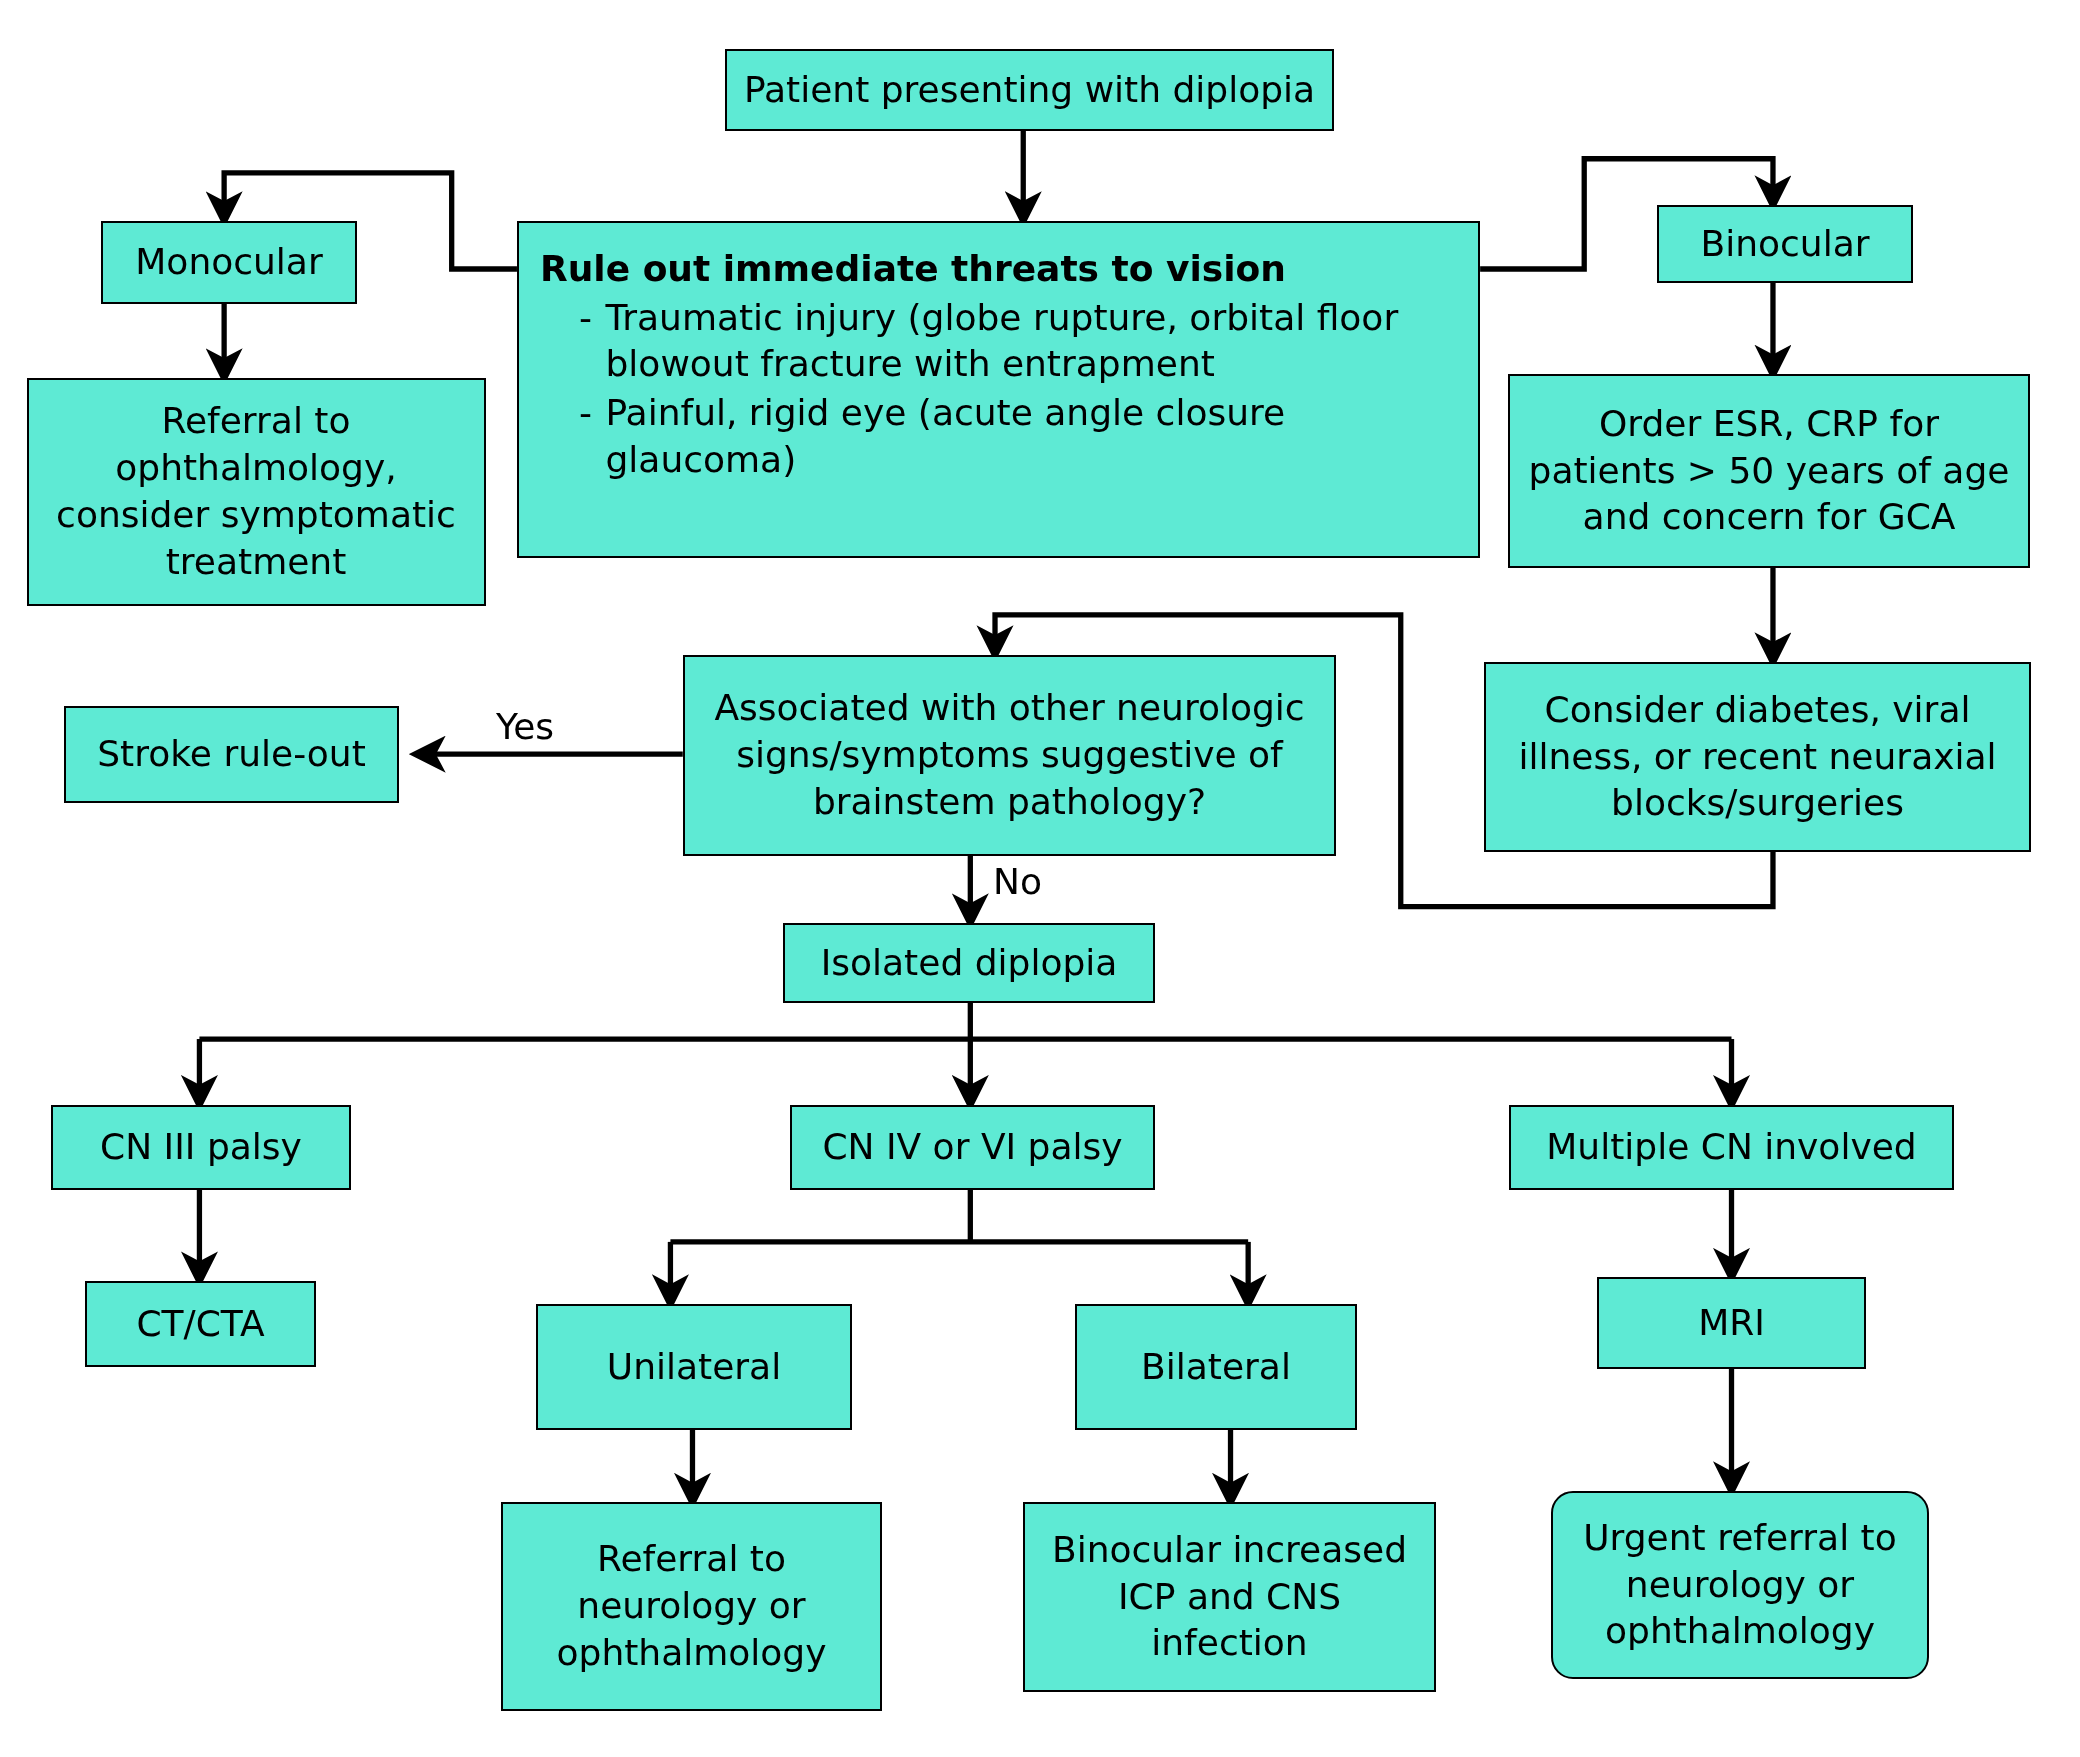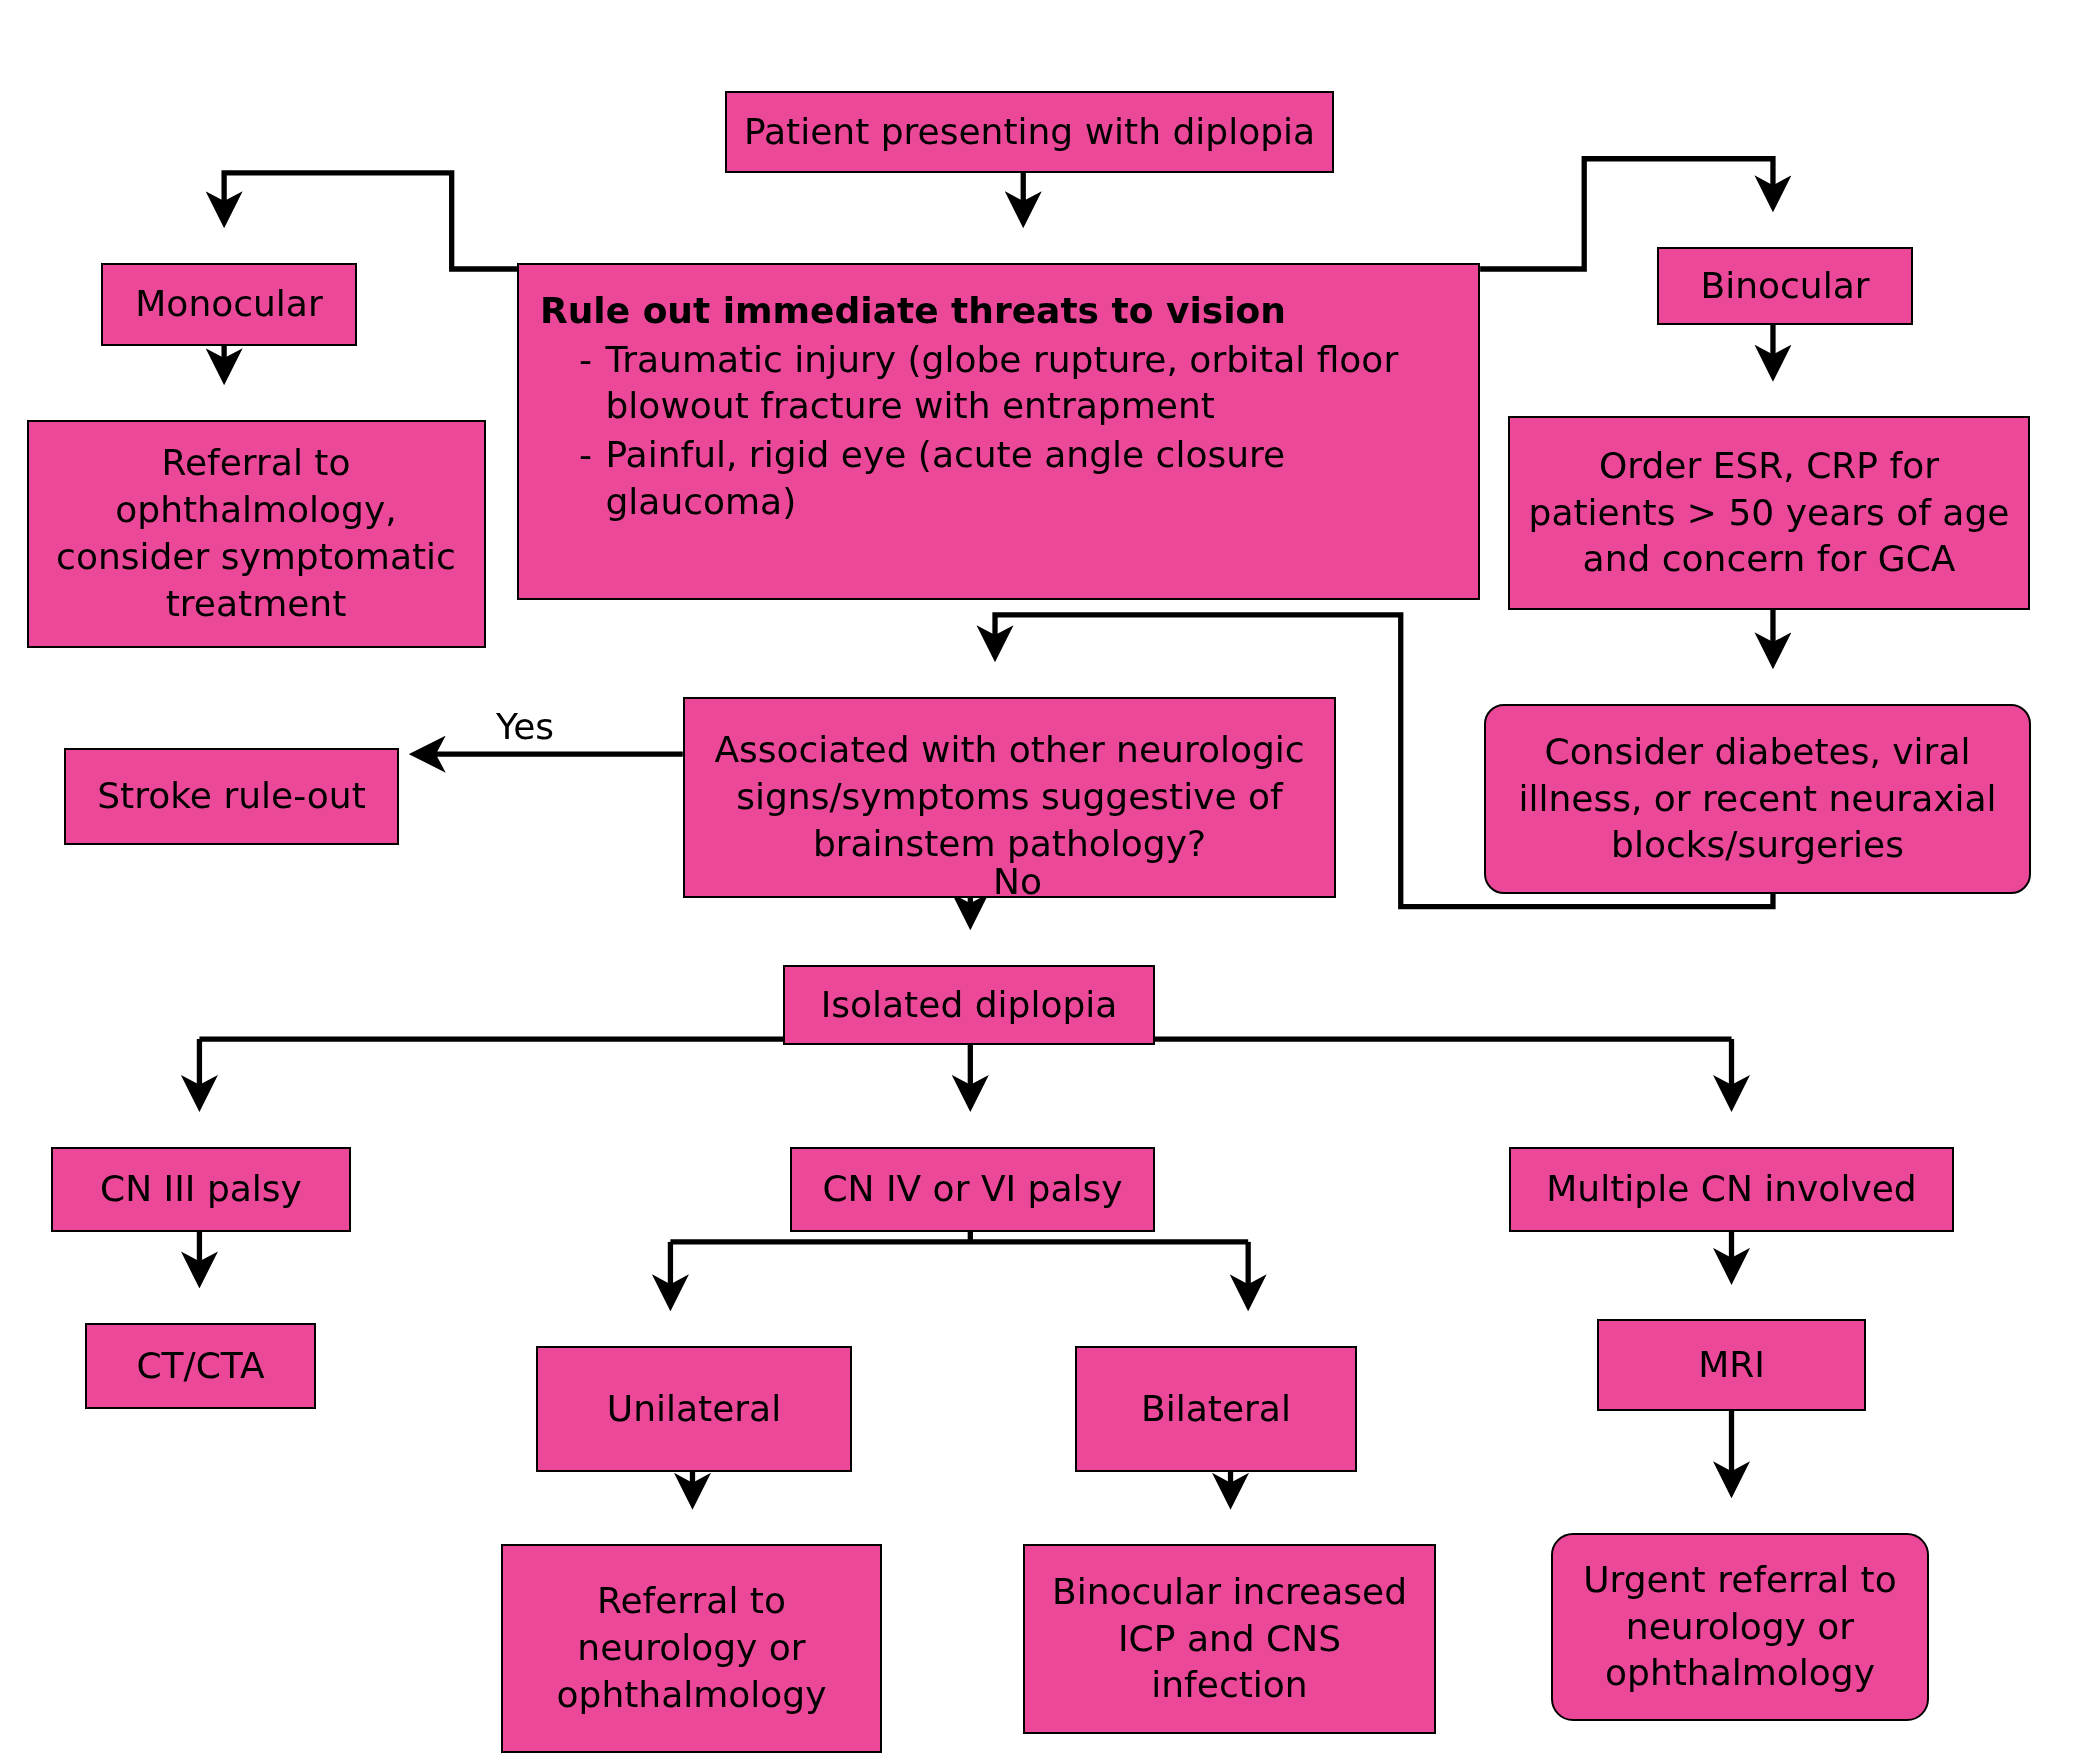--- a/index.html
+++ b/index.html
@@ -21,31 +21,30 @@
     top: 0;
     left: 0;
     width: 2080px;
     height: 1757px;
     pointer-events: none;
   }
   .node {
     position: absolute;
     box-sizing: border-box;
     border: 2.6px solid #000000;
-    background: #ec4899;
+    background: #5eead4;
     display: flex;
     align-items: center;
     justify-content: center;
     text-align: center;
     color: #000000;
     font-size: 36px;
     line-height: 1.30;
     padding: 5.3px 12.4px;
     z-index: 2;
-    margin-top: 42px;
   }
   .node.left-align {
     display: block;
     text-align: left;
     padding: 23px 26.5px 17.6px 21px;
   }
   .node .title {
     font-weight: bold;
     display: block;
     margin-bottom: 1.8px;
@@ -151,21 +150,21 @@
   </div>
 
   <div class="node" style="left:1657px; top:205px; width:256px; height:78px;">
     <span>Binocular</span>
   </div>
 
   <div class="node" style="left:1508px; top:374px; width:522px; height:194px;">
     <span>Order ESR, CRP for patients &gt; 50 years of age and concern for GCA</span>
   </div>
 
-  <div class="node" style="left:1484px; top:662px; width:547px; height:190px;border-radius:20px;">
+  <div class="node" style="left:1484px; top:662px; width:547px; height:190px;">
     <span>Consider diabetes, viral illness, or recent neuraxial blocks/surgeries</span>
   </div>
 
   <div class="node" style="left:683px; top:655px; width:653px; height:201px;">
     <span>Associated with other neurologic signs/symptoms suggestive of brainstem pathology?</span>
   </div>
 
   <div class="node" style="left:64px; top:706px; width:335px; height:97px;">
     <span>Stroke rule-out</span>
   </div>

